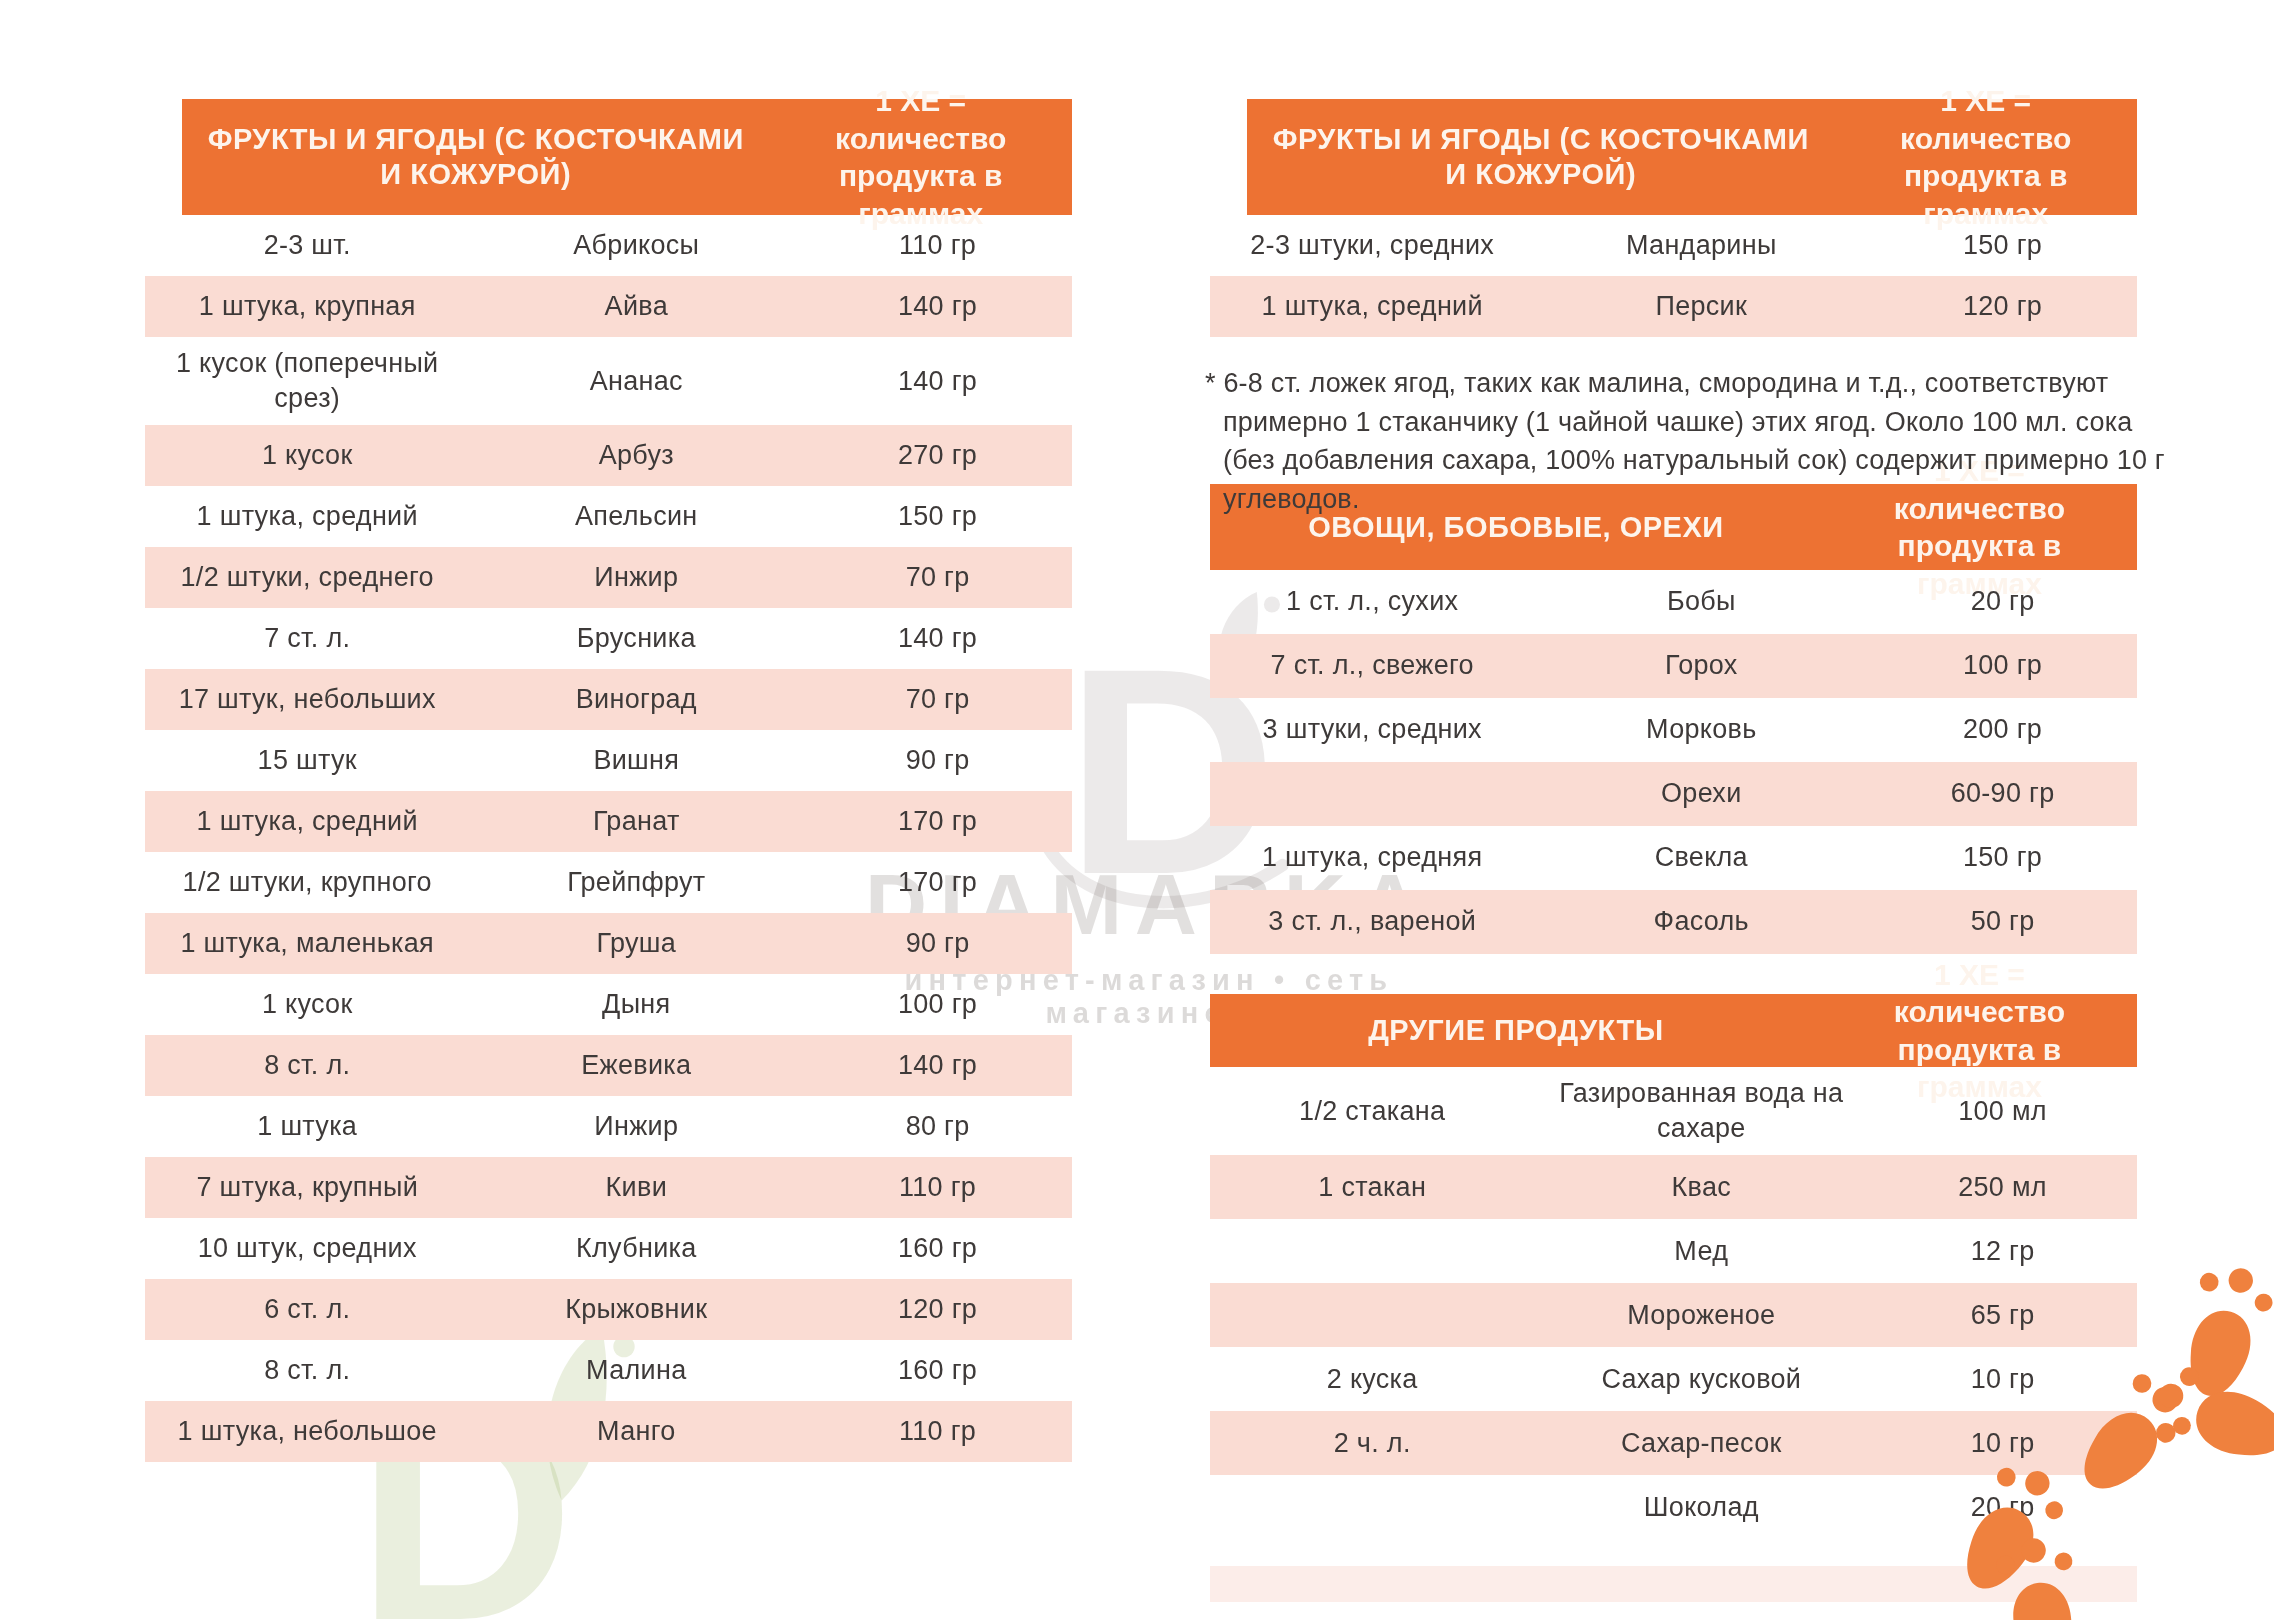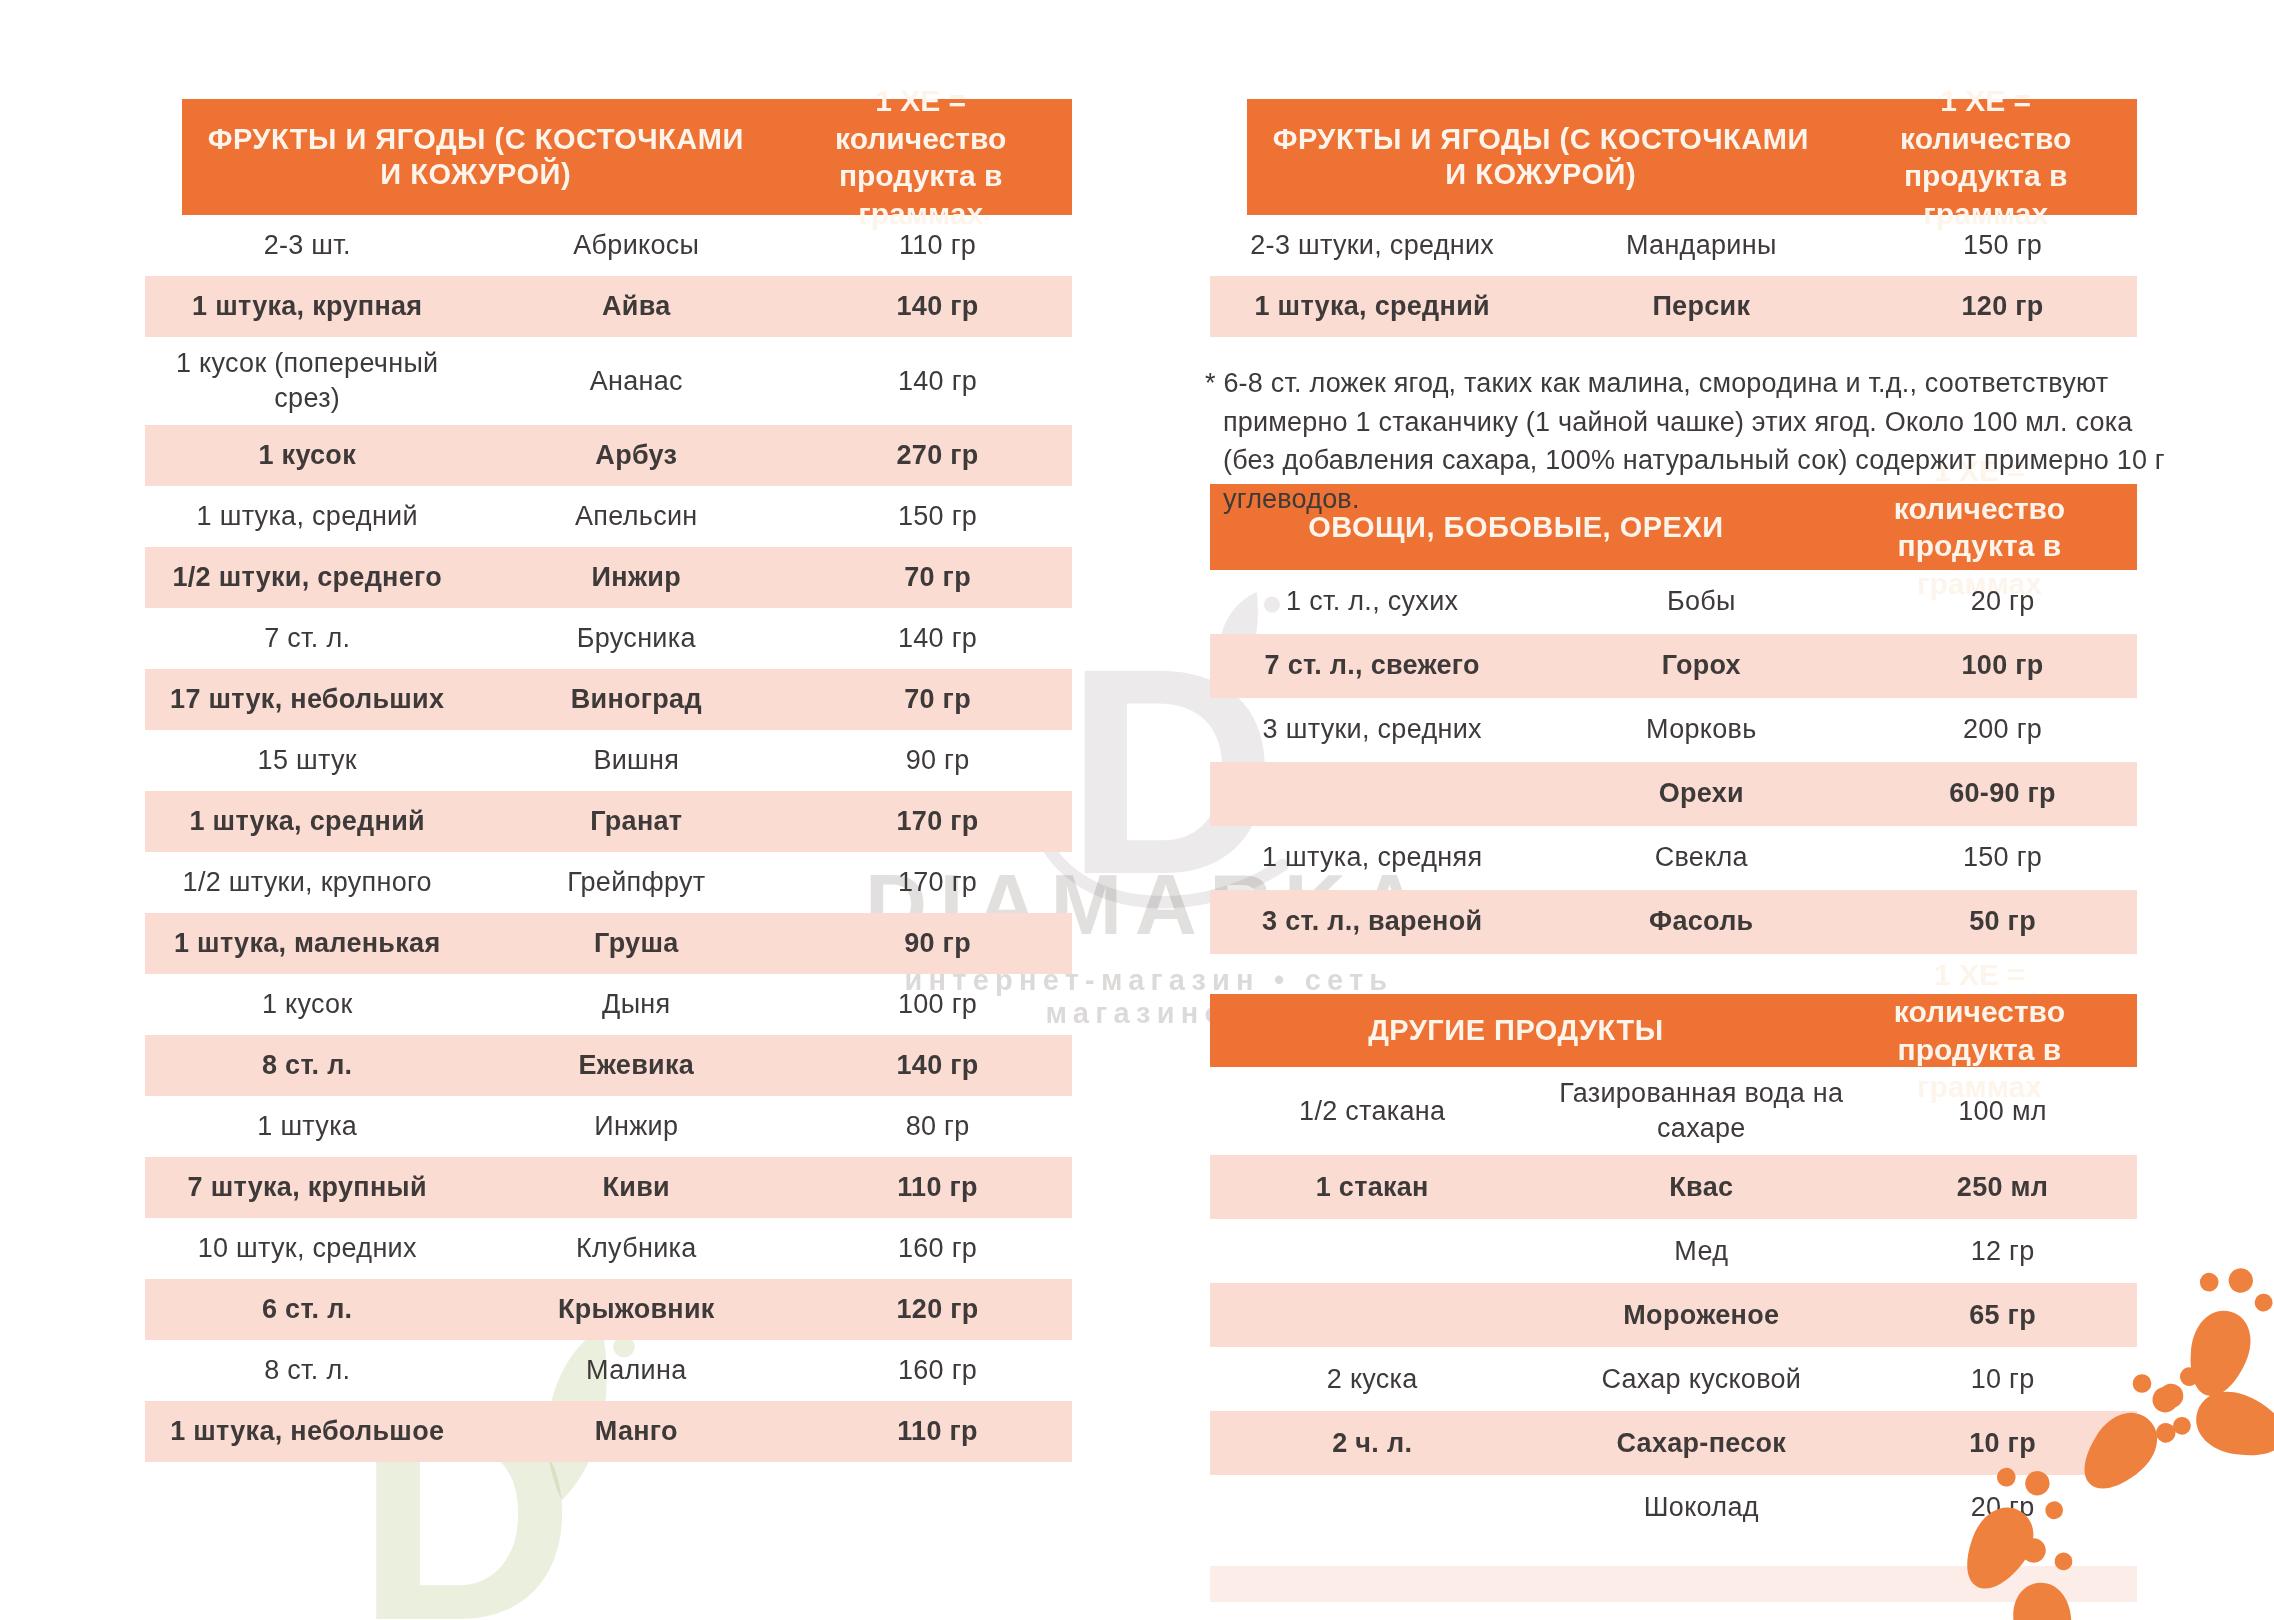--- a/index.html
+++ b/index.html
@@ -9,21 +9,21 @@
   }
   
   .xe-table{position:absolute;width:927px;}
   .xe-head{
     background:var(--orange,#ed7233);color:var(--headtext,#fdf4ec);
     display:flex;align-items:center;font-weight:700;
   }
   .xe-head .tt{flex:0 0 66%;text-align:center;font-size:29px;letter-spacing:0.5px;line-height:1.2;padding:0 18px;box-sizing:border-box;}
   .xe-head .ul{flex:1;text-align:center;font-size:30px;line-height:1.25;padding:0 32px;box-sizing:border-box;}
   .xe-row{display:flex;align-items:center;min-height:61px;justify-content:space-between;}
-  .xe-row.pink{background:var(--pink,#fadcd3);font-weight:bold;}
+  .xe-row.pink{background:var(--pink,#fadcd3);}
   .xe-row .c{box-sizing:border-box;text-align:center;font-size:27px;line-height:1.3;letter-spacing:0.3px;padding:9px 12.5px;}
   .c.qty{flex:0 0 35%;}
   .c.name{flex:0 0 36%;}
   .c.amt{flex:1;}
   #t-fruits-left .xe-head,#t-fruits-right .xe-head{height:116px;margin-left:37px;}
   #t-veg .xe-head{height:86px;}
   #t-other .xe-head{height:73px;}
   #t-veg .xe-row,#t-other .xe-row{min-height:64px;}
   #t-fruits-left{left:145px;top:99px;}
   #t-fruits-right{left:1210px;top:99px;}

